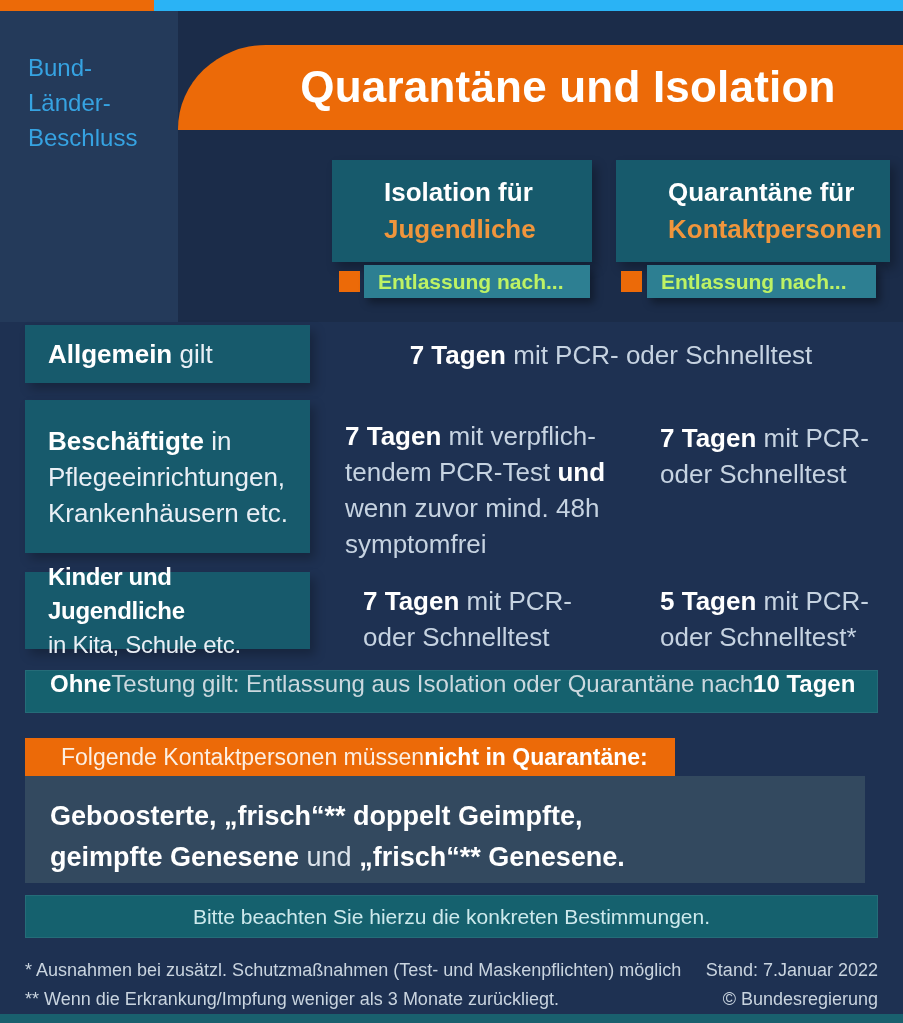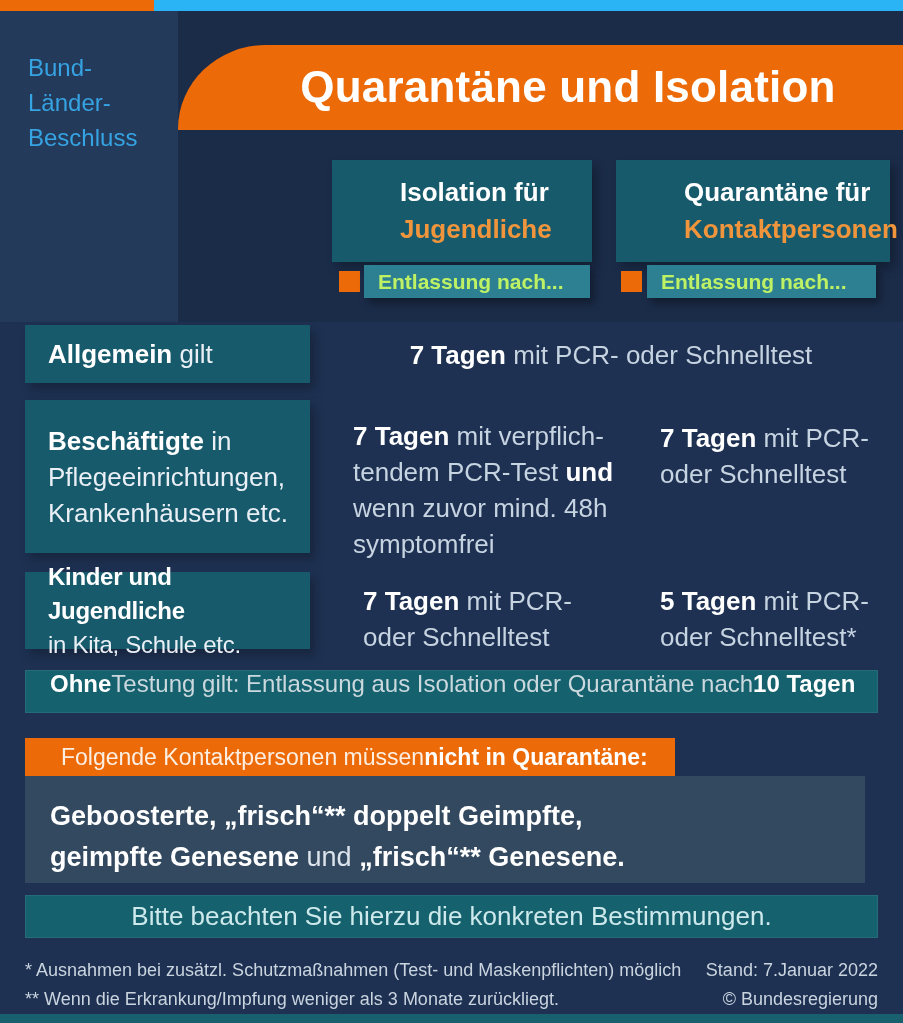--- a/index.html
+++ b/index.html
@@ -39,21 +39,21 @@
   }
   .main-header h1{
     margin:0;padding:0 0 2px 55px;font-size:44px;font-weight:700;color:#fff;letter-spacing:.2px;
   }
 
   
   .colbox{
     top:160px;height:102px;background:var(--teal-box);
     box-shadow:5px 6px 10px rgba(0,0,0,.28);
     display:flex;flex-direction:column;justify-content:center;
-    padding-left:68px;font-size:26px;font-weight:700;line-height:37px;box-sizing:border-box;
+    padding-left:52px;font-size:26px;font-weight:700;line-height:37px;box-sizing:border-box;
   }
   .colbox1{left:332px;width:260px;}
   .colbox2{left:616px;width:274px;}
   .col-line1{color:#fff;}
   .col-line2{color:var(--title-orange);}
 
   .subbar{
     top:265px;height:33px;background:var(--teal-bar-light);
     display:flex;align-items:center;padding-left:14px;box-sizing:border-box;
     font-size:21px;font-weight:700;color:#bef264;
@@ -72,21 +72,21 @@
     display:flex;flex-direction:column;justify-content:center;
     padding-left:23px;box-sizing:border-box;
   }
   .rowlabel1{top:325px;height:58px;}
   .rowlabel2{top:400px;height:153px;}
   .rowlabel3{top:572px;height:77px;font-size:24px;line-height:34px;letter-spacing:-.3px;}
 
   
   .rowvalue1{left:332px;top:340px;width:558px;text-align:center;font-size:26px;color:var(--text-light);}
   .cell{font-size:26px;line-height:36px;color:var(--text-light);}
-  .cell-r2c1{left:353px;top:418px;width:270px;}
+  .cell-r2c1{left:345px;top:418px;width:270px;}
   .cell-r2c2{left:660px;top:420px;width:240px;}
   .cell-r3c1{left:363px;top:583px;width:270px;}
   .cell-r3c2{left:660px;top:583px;width:240px;}
 
   
   .ohne-bar{
     left:25px;top:670px;width:853px;height:43px;background:var(--teal-bar-dark);
     display:flex;align-items:flex-start;padding-left:25px;box-sizing:border-box;
     font-size:24px;color:#CBD8DE;box-shadow:inset 0 0 0 1px rgba(255,255,255,.07);
   }
@@ -96,21 +96,21 @@
     font-size:23px;color:#FCEFE2;
   }
   .nq-box{
     left:25px;top:776px;width:840px;height:107px;background:var(--info-box);
     padding:20px 0 0 25px;box-sizing:border-box;
     font-size:27px;line-height:41px;color:#DCE4EC;
   }
   .notice-bar{
     left:25px;top:895px;width:853px;height:43px;background:var(--teal-bar-dark);
     display:flex;align-items:center;justify-content:center;
-    font-size:26px;color:#CDE9EC;box-shadow:inset 0 0 0 1px rgba(255,255,255,.07);
+    font-size:21px;color:#CDE9EC;box-shadow:inset 0 0 0 1px rgba(255,255,255,.07);
   }
 
   
   .footnotes{left:25px;top:956px;font-size:18px;line-height:29px;color:#C9D4DF;}
   .meta{right:25px;top:956px;text-align:right;font-size:18px;line-height:29px;color:#C9D4DF;}
 
   .b{font-weight:700;color:#fff;}
   .nq-header .b{color:#fff;}
 </style>
 </head>

